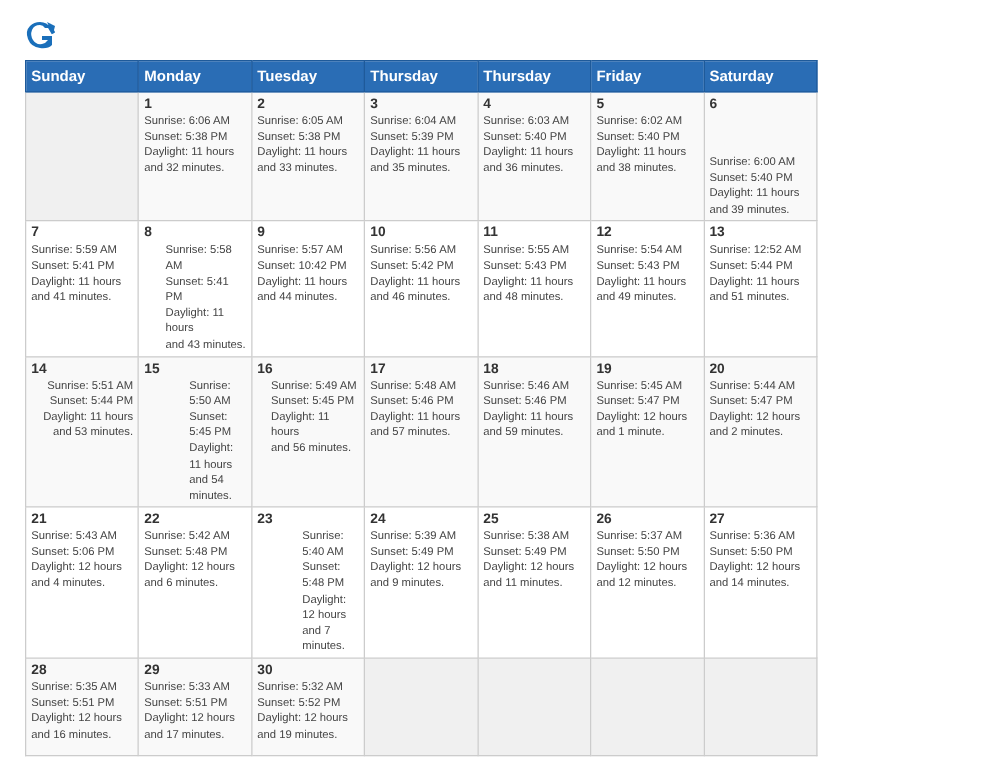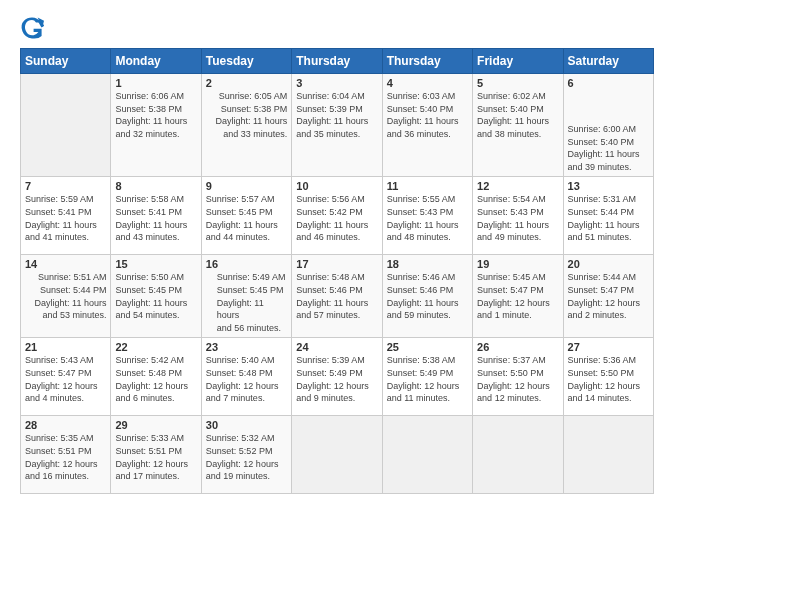--- a/index.html
+++ b/index.html
@@ -131,21 +131,21 @@
           <td class="empty-cell"></td>
           <td>
             <span class="day-number">1</span>
             <div class="day-info" style="white-space: pre-line;">Sunrise: 6:06 AM
 Sunset: 5:38 PM
 Daylight: 11 hours
 and 32 minutes.</div>
           </td>
           <td>
             <span class="day-number">2</span>
-            <div class="day-info" style="white-space: pre-line; text-align: right;">Sunrise: 6:05 AM
+            <div class="day-info" style="white-space: pre-line;">Sunrise: 6:05 AM
 Sunset: 5:38 PM
 Daylight: 11 hours
 and 33 minutes.</div>
           </td>
           <td>
             <span class="day-number">3</span>
             <div class="day-info" style="white-space: pre-line;">Sunrise: 6:04 AM
 Sunset: 5:39 PM
 Daylight: 11 hours
 and 35 minutes.</div>
@@ -175,29 +175,29 @@
         <tr>
           <td>
             <span class="day-number">7</span>
             <div class="day-info" style="white-space: pre-line;">Sunrise: 5:59 AM
 Sunset: 5:41 PM
 Daylight: 11 hours
 and 41 minutes.</div>
           </td>
           <td>
             <span class="day-number">8</span>
-            <div class="day-info" style="white-space: pre-line;">Sunrise: 5:58 AM
+            <div class="day-info" style="white-space: pre-line; margin-left: 17px;">Sunrise: 5:58 AM
 Sunset: 5:41 PM
 Daylight: 11 hours
 and 43 minutes.</div>
           </td>
           <td>
             <span class="day-number">9</span>
             <div class="day-info" style="white-space: pre-line;">Sunrise: 5:57 AM
-Sunset: 5:45 PM
+Sunset: 10:42 PM
 Daylight: 11 hours
 and 44 minutes.</div>
           </td>
           <td>
             <span class="day-number">10</span>
             <div class="day-info" style="white-space: pre-line;">Sunrise: 5:56 AM
 Sunset: 5:42 PM
 Daylight: 11 hours
 and 46 minutes.</div>
           </td>
@@ -210,37 +210,37 @@
           </td>
           <td>
             <span class="day-number">12</span>
             <div class="day-info" style="white-space: pre-line;">Sunrise: 5:54 AM
 Sunset: 5:43 PM
 Daylight: 11 hours
 and 49 minutes.</div>
           </td>
           <td>
             <span class="day-number">13</span>
-            <div class="day-info" style="white-space: pre-line;">Sunrise: 5:31 AM
+            <div class="day-info" style="white-space: pre-line;">Sunrise: 12:52 AM
 Sunset: 5:44 PM
 Daylight: 11 hours
 and 51 minutes.</div>
           </td>
         </tr>
         <tr>
           <td>
             <span class="day-number">14</span>
             <div class="day-info" style="white-space: pre-line; text-align: right;">Sunrise: 5:51 AM
 Sunset: 5:44 PM
 Daylight: 11 hours
 and 53 minutes.</div>
           </td>
           <td>
             <span class="day-number">15</span>
-            <div class="day-info" style="white-space: pre-line;">Sunrise: 5:50 AM
+            <div class="day-info" style="white-space: pre-line; margin-left: 36px;">Sunrise: 5:50 AM
 Sunset: 5:45 PM
 Daylight: 11 hours
 and 54 minutes.</div>
           </td>
           <td>
             <span class="day-number">16</span>
             <div class="day-info" style="white-space: pre-line; margin-left: 11px;">Sunrise: 5:49 AM
 Sunset: 5:45 PM
 Daylight: 11 hours
 and 56 minutes.</div>
@@ -271,34 +271,34 @@
             <div class="day-info" style="white-space: pre-line;">Sunrise: 5:44 AM
 Sunset: 5:47 PM
 Daylight: 12 hours
 and 2 minutes.</div>
           </td>
         </tr>
         <tr>
           <td>
             <span class="day-number">21</span>
             <div class="day-info" style="white-space: pre-line;">Sunrise: 5:43 AM
-Sunset: 5:47 PM
+Sunset: 5:06 PM
 Daylight: 12 hours
 and 4 minutes.</div>
           </td>
           <td>
             <span class="day-number">22</span>
             <div class="day-info" style="white-space: pre-line;">Sunrise: 5:42 AM
 Sunset: 5:48 PM
 Daylight: 12 hours
 and 6 minutes.</div>
           </td>
           <td>
             <span class="day-number">23</span>
-            <div class="day-info" style="white-space: pre-line;">Sunrise: 5:40 AM
+            <div class="day-info" style="white-space: pre-line; margin-left: 36px;">Sunrise: 5:40 AM
 Sunset: 5:48 PM
 Daylight: 12 hours
 and 7 minutes.</div>
           </td>
           <td>
             <span class="day-number">24</span>
             <div class="day-info" style="white-space: pre-line;">Sunrise: 5:39 AM
 Sunset: 5:49 PM
 Daylight: 12 hours
 and 9 minutes.</div>

